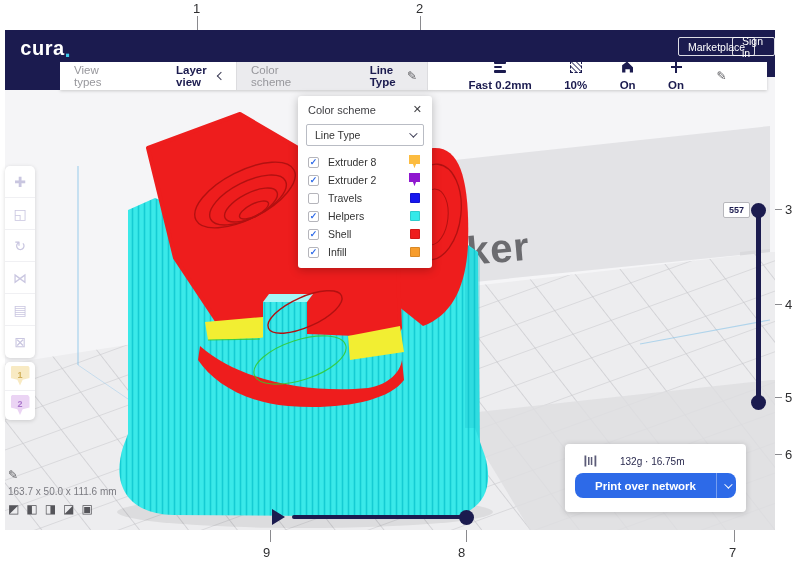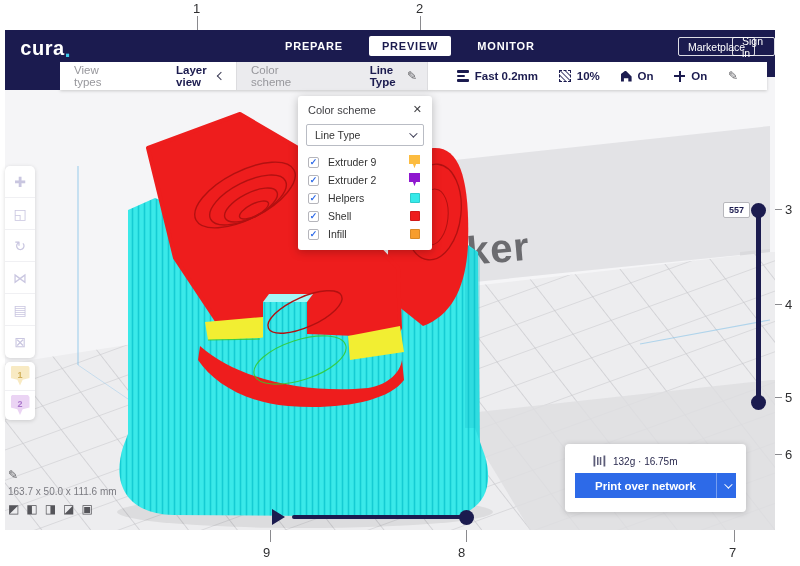--- a/index.html
+++ b/index.html
@@ -34,21 +34,21 @@
   .sb-value{color:var(--navy,#1b1b4f);font-weight:bold;margin-left:48px;}
   .sec-view{width:176px;padding:0 10px 0 14px;justify-content:flex-start;position:relative;}
   .sec-color{width:192px;padding:0 10px 0 14px;background:#ebebee;border-left:1px solid #dcdcdf;border-right:1px solid #dcdcdf;position:relative;}
   .sec-settings{flex:1;display:flex;align-items:center;justify-content:space-evenly;padding:0 8px;}
   .chev{display:inline-block;width:6px;height:6px;border-right:1.5px solid #3c3c55;border-bottom:1.5px solid #3c3c55;}
   .chev-left{transform:rotate(135deg);}
   .chev-down{transform:rotate(45deg) translateY(-2px);}
   .sec-view .chev-left{position:absolute;right:12px;}
   .pencil{color:#5a5a5e;font-size:12px;}
   .sec-color .pencil{position:absolute;right:10px;}
-  .setting-item{display:flex;align-items:center;gap:6px;}
+  .setting-item{display:flex;align-items:center;gap:6px;flex-direction:column;}
   .setting-val{color:var(--navy,#1b1b4f);font-size:11.5px;font-weight:bold;}
   .icon-layers{display:inline-flex;flex-direction:column;gap:2px;}
   .icon-layers i{display:block;height:2.5px;background:var(--navy,#1b1b4f);border-radius:1px;}
   .icon-layers i:nth-child(1){width:12px;}.icon-layers i:nth-child(2){width:8px;}.icon-layers i:nth-child(3){width:12px;}
   .icon-infill{width:12px;height:12px;border:1.4px dashed var(--navy,#1b1b4f);background:repeating-linear-gradient(45deg,rgba(27,27,79,.55) 0 1px,transparent 1px 3.5px);}
   .icon-support{width:11px;height:11px;background:var(--navy,#1b1b4f);clip-path:polygon(0 100%,0 35%,45% 0,100% 55%,100% 100%,70% 100%,70% 70%,30% 70%,30% 100%);}
   .icon-adhesion{width:11px;height:11px;background:
     linear-gradient(var(--navy,#1b1b4f),var(--navy,#1b1b4f)) center/2px 11px no-repeat,
     linear-gradient(var(--navy,#1b1b4f),var(--navy,#1b1b4f)) center/11px 2px no-repeat;}
 
@@ -94,23 +94,23 @@
   
   #play{position:absolute;left:267px;top:479px;width:0;height:0;border-left:13px solid var(--navy,#1b1b4f);border-top:8px solid transparent;border-bottom:8px solid transparent;z-index:10;cursor:pointer;}
   #htrack{position:absolute;left:287px;top:485px;width:174px;height:4px;background:var(--navy,#1b1b4f);border-radius:2px;z-index:10;}
   #hhandle{position:absolute;left:454px;top:480px;width:15px;height:15px;background:var(--navy,#1b1b4f);border-radius:50%;z-index:11;}
 
   
   #printinfo{position:absolute;left:560px;top:414px;width:181px;height:68px;background:#fff;border-radius:4px;box-shadow:0 1px 6px rgba(0,0,0,.18);z-index:10;padding:8px 10px;}
   .pi-row1{display:flex;align-items:center;gap:7px;}
   .pi-time{font-size:11.5px;font-weight:bold;color:var(--navy,#1b1b4f);flex:1;}
   .pi-info{width:16px;height:16px;border-radius:50%;background:var(--navy,#1b1b4f);color:#fff;font-size:10px;font-weight:bold;display:flex;align-items:center;justify-content:center;cursor:pointer;}
-  .pi-row2{display:flex;align-items:center;gap:7px;margin-top:3px;margin-left:18px;}
+  .pi-row2{display:flex;align-items:center;gap:23px;margin-top:3px;margin-left:9px;}
   .pi-mat{font-size:10px;color:#2a2a4e;}
-  .pi-btn{margin-top:6px;width:161px;height:25px;background:var(--accent,#2d6ae8);border-radius:0;display:flex;align-items:center;color:#fff;cursor:pointer;}
+  .pi-btn{margin-top:6px;width:161px;height:25px;background:var(--accent,#2d6ae8);border-radius:8px;display:flex;align-items:center;color:#fff;cursor:pointer;}
   .pi-btn-label{flex:1;text-align:center;font-size:11.5px;font-weight:bold;}
   .pi-btn-dd{width:20px;height:25px;border-left:1px solid rgba(255,255,255,.35);display:flex;align-items:center;justify-content:center;}
   .pi-btn-dd .chev{border-color:#fff;}
 </style>
 </head>
 <body>
 
 <div id="stage">
 
   <span class="co" style="left:193px;top:1px;">1</span>
@@ -204,25 +204,20 @@
         <ellipse cx="295" cy="298" rx="48" ry="20" transform="rotate(-18 295 298)" fill="none" stroke="#35c92a" stroke-width="1.1" opacity="0.85"></ellipse>
       </g>
     </svg>
 
     <div class="hdr-band"></div>
     <div class="hdr-stub"></div>
     <div class="hdr-logo">
       <span class="logo-text">cura</span>
         <span class="logo-dot">.</span>
     </div>
-    <div class="tabs">
-      <span class="tab">PREPARE</span>
-      <span class="tab active">PREVIEW</span>
-      <span class="tab">MONITOR</span>
-    </div>
     <div class="hdr-btn" style="left:673px;">Marketplace</div>
     <div class="hdr-btn" style="left:727px;">Sign in</div>
 
     <div id="stagebar">
       <div class="sb-sec sec-view">
         <span class="sb-label">View types</span>
         <span class="sb-value">Layer view</span>
         <span class="chev chev-left"></span>
       </div>
       <div class="sb-sec sec-color">
@@ -259,27 +254,32 @@
       <div class="pop-title">
         <span>Color scheme</span>
         <span class="pop-close">✕</span>
       </div>
       <div class="pop-dd">
         <span>Line Type</span>
         <span class="chev chev-down"></span>
       </div>
       <div class="pop-row">
         <span class="cbx">✓</span>
-        <span class="lbl">Extruder 9</span>
+        <span class="lbl">Extruder 8</span>
         <span class="swatch pin" style="background: rgb(252, 188, 64);"></span>
       </div>
       <div class="pop-row">
         <span class="cbx">✓</span>
         <span class="lbl">Extruder 2</span>
         <span class="swatch pin" style="background: rgb(143, 23, 207);"></span>
+      </div>
+      <div class="pop-row">
+        <span class="cbx"></span>
+        <span class="lbl">Travels</span>
+        <span class="swatch" style="background: rgb(22, 22, 238);"></span>
       </div>
       <div class="pop-row">
         <span class="cbx">✓</span>
         <span class="lbl">Helpers</span>
         <span class="swatch" style="background: rgb(53, 233, 233);"></span>
       </div>
       <div class="pop-row">
         <span class="cbx">✓</span>
         <span class="lbl">Shell</span>
         <span class="swatch" style="background: rgb(238, 29, 29);"></span>

